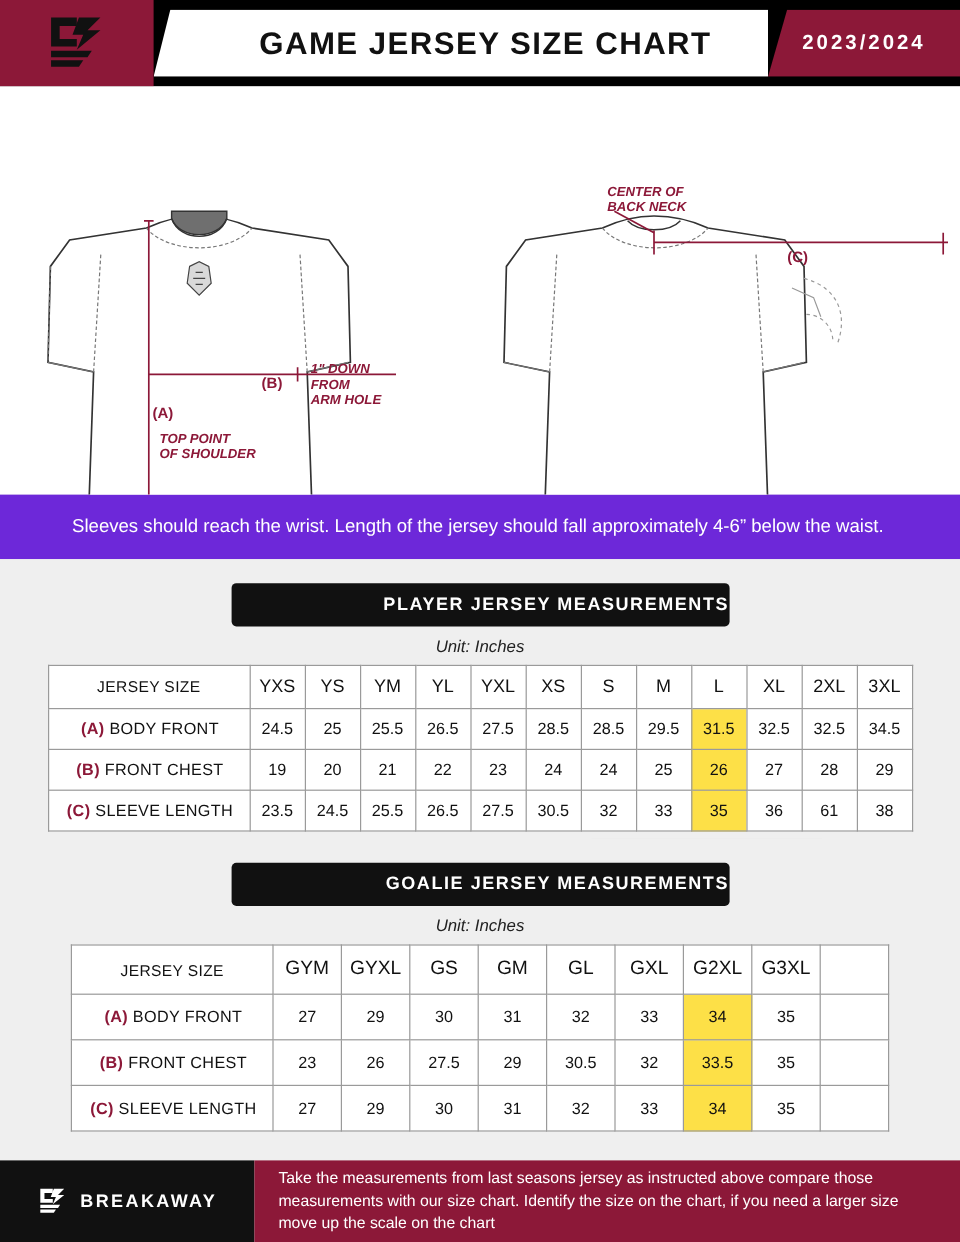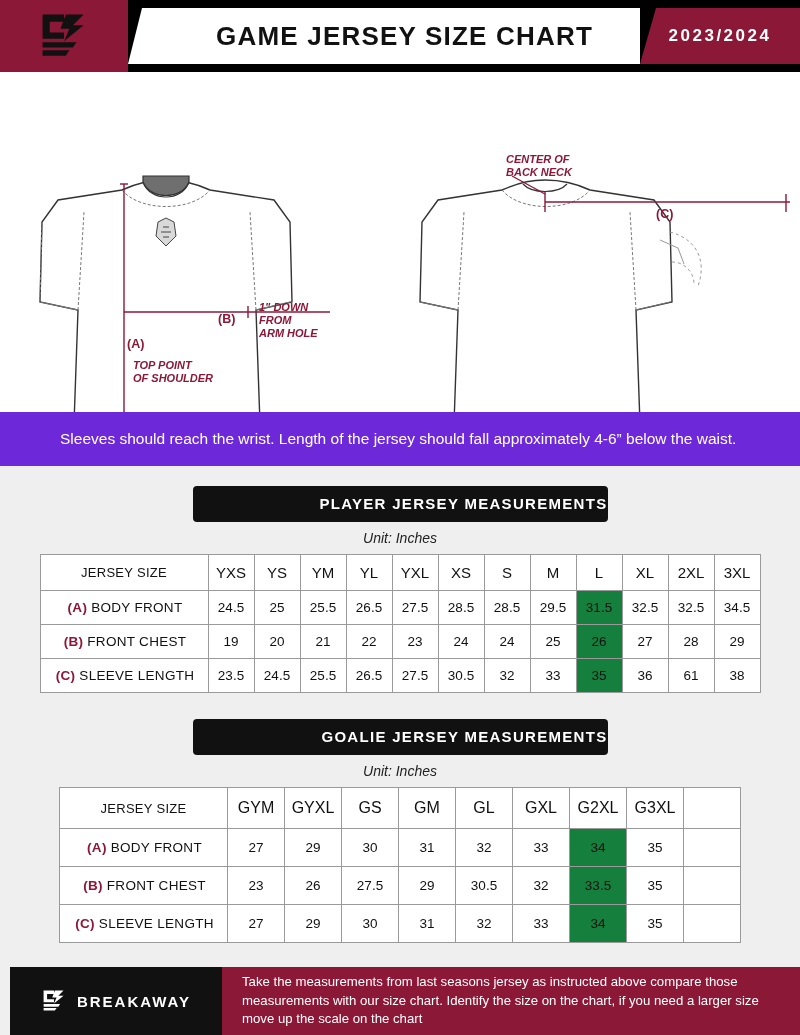--- a/index.html
+++ b/index.html
@@ -126,21 +126,21 @@
   .hdr-row td.sizecol { font-weight: normal; font-size: 15px; }
   .lbl {
     text-align: center;
     padding: 9px 8px 9px 10px;
     font-size: 13.5px;
     letter-spacing: .3px;
     white-space: nowrap;
   }
   .lbl .tag { color: #8c1838; font-weight: bold; margin-right: 4px; }
   .val { padding: 9px 4px; width: 46px; }
-  .val.hl { background: #15803d; }
+  .val.hl { background: #fde047; }
   .val.blank { border-left: 1px solid #9a9a9a; }
 
   
   .tbl-player .lbl { width: 168px; }
   .tbl-goalie .lbl { width: 168px; }
   .tbl-goalie .val { width: 57px; padding: 11px 4px; }
   .tbl-goalie .hdr-row td.sizecol { font-size: 16px; }
 
   
   .footer {
@@ -149,21 +149,20 @@
     height: 68px;
     display: flex;
   }
   .footer-brand {
     width: 212px;
     background: #111111;
     display: flex;
     align-items: center;
     justify-content: center;
     gap: 10px;
-    margin-left: 10px;
   }
   .footer-brand .bname {
     color: #ffffff;
     font-size: 15px;
     font-weight: bold;
     letter-spacing: 2px;
   }
   .footer-text {
     flex: 1;
     background: #8c1838;

